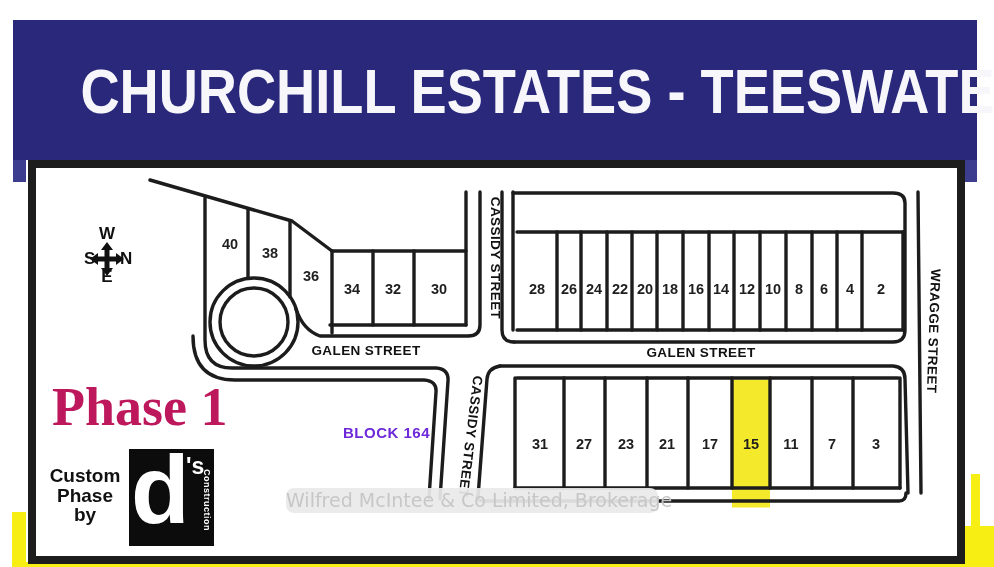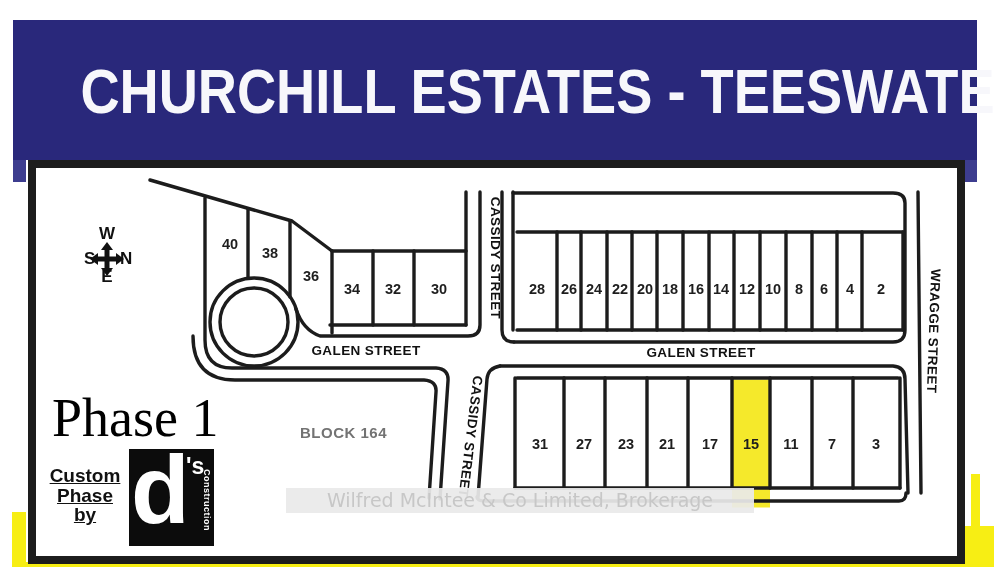--- a/index.html
+++ b/index.html
@@ -39,38 +39,38 @@
   
   .compass{left:58px;top:224px;width:98px;height:76px;font-weight:bold;font-size:17px;color:#111;}
   .compass span{position:absolute;}
   .c-w{left:0;top:0px;width:100%;text-align:center;}
   .c-e{left:0;top:43px;width:100%;text-align:center;}
   .c-s{left:26px;top:25px;}
   .c-n{left:62px;top:25px;}
   .c-cross{position:absolute;left:50%;top:18px;transform:translateX(-50%);}
 
   
-  .phase{left:52px;top:387px;font-family:"Liberation Serif",serif;font-weight:normal;
-    font-size:54px;color:#000000;letter-spacing:0px;}
-  .block{left:300px;top:424px;width:130px;text-align:left;font-weight:bold;
-    font-size:15px;color:#737373;letter-spacing:0.5px;}
+  .phase{left:52px;top:376px;font-family:"Liberation Serif",serif;font-weight:bold;
+    font-size:54px;color:#be185d;letter-spacing:0px;}
+  .block{left:300px;top:424px;width:130px;text-align:right;font-weight:bold;
+    font-size:15px;color:#6d28d9;letter-spacing:0.5px;}
 
   
   .builder{left:44px;top:466px;width:82px;text-align:center;font-weight:bold;
-    font-size:19px;line-height:19.5px;color:#111;text-decoration:underline;}
+    font-size:19px;line-height:19.5px;color:#111;}
   .logo{left:129px;top:449px;width:85px;height:97px;background:#0c0c0c;overflow:hidden;}
   .logo span{position:absolute;color:#fff;font-weight:bold;}
   .logo-d{left:2px;top:-9px;font-size:96px;line-height:100px;}
   .logo-s{left:57px;top:4px;font-size:23px;}
   .logo-side{right:2px;top:20px;writing-mode:vertical-rl;font-size:9px;letter-spacing:0.5px;}
 
   
-  .watermark{left:286px;top:488px;width:468px;height:25px;line-height:25px;text-align:center;
+  .watermark{left:286px;top:488px;width:372px;height:25px;line-height:25px;text-align:center;
     background:rgba(233,233,233,0.93);color:var(--wmgray);font-size:19px;
-    font-family:"DejaVu Sans",sans-serif;white-space:nowrap;}
+    font-family:"DejaVu Sans",sans-serif;white-space:nowrap;border-radius:8px;}
 </style>
 </head>
 <body>
 
 <div class="page">
 
   <div class="abs banner">
     <span class="banner-text">CHURCHILL ESTATES - TEESWATER</span>
   </div>
   <div class="abs notch l"></div>

